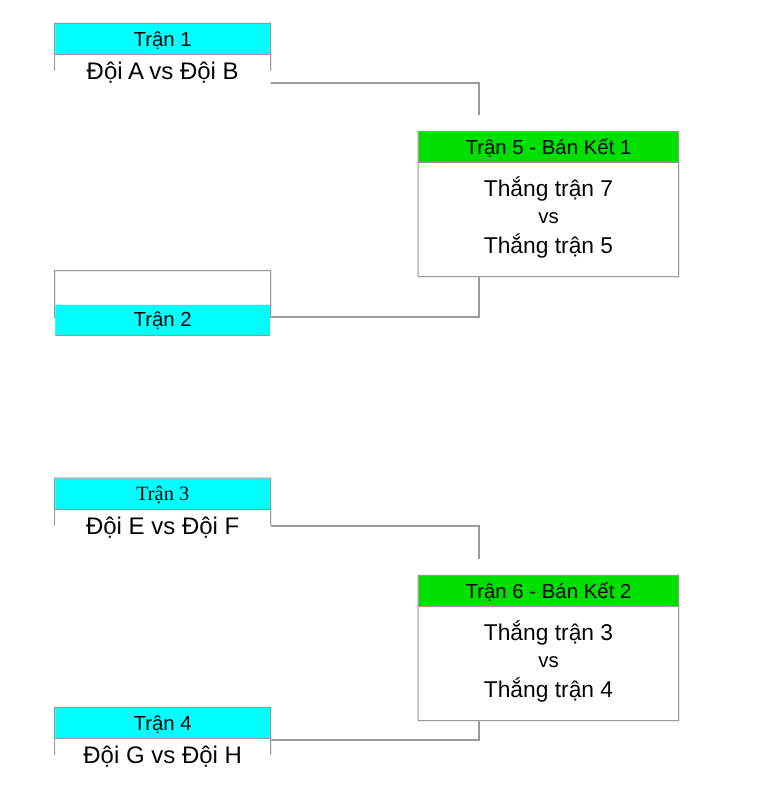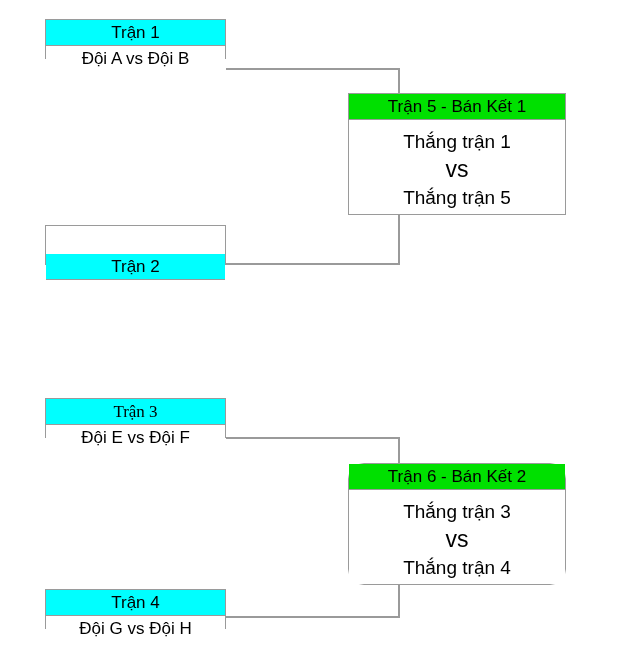--- a/index.html
+++ b/index.html
@@ -61,43 +61,44 @@
   }
   .qf .box-header {
     height: 26px;
     padding-top: 4px;
     font-size: 17px;
     border-bottom: 1px solid #9a9a9a;
   }
   .qf .box-body {
     height: 26px;
     padding-top: 4px;
-    font-size: 17px;
+    font-size: 20px;
     line-height: 1;
   }
 
   
   .sf {
     width: 218px;
     height: 122px;
+    margin-top: 16px;
   }
   .sf .box-header {
     height: 26px;
     padding-top: 4px;
     font-size: 17px;
     border-bottom: 1px solid #9a9a9a;
   }
   .sf .box-body {
     height: 94px;
     padding-top: 9px;
     font-size: 19px;
     line-height: 1.33;
   }
   .sf .box-body .ln { display: block; }
-  .sf .box-body .ln-vs { font-size: 23px; }
+  .sf .box-body .ln-vs { font-size: 17px; }
 </style>
 </head>
 <body>
 
 <div id="bracket">
 
   <svg id="connectors" viewBox="0 0 633 672" width="633" height="672" xmlns="http://www.w3.org/2000/svg">
     <g stroke="#9a9a9a" stroke-width="1.6" fill="none" shape-rendering="crispEdges">
 
       <path d="M226,69 L399,69 L399,96"></path>
@@ -129,27 +130,27 @@
   </div>
 
   <div class="box qf" style="left:45px; top:589px;">
     <div class="box-header" style="background:#00ffff;">Trận 4</div>
     <div class="box-body">Đội G vs Đội H</div>
   </div>
 
   <div class="box sf" style="left:348px; top:93px;">
     <div class="box-header" style="background:#00e000;">Trận 5 - Bán Kết 1</div>
     <div class="box-body">
-      <span class="ln">Thắng trận 1</span>
+      <span class="ln">Thắng trận 7</span>
       <span class="ln ln-vs">vs</span>
       <span class="ln">Thắng trận 5</span>
     </div>
   </div>
 
-  <div class="box sf" style="left:348px; top:463px;border-radius:16px;">
+  <div class="box sf" style="left:348px; top:463px;">
     <div class="box-header" style="background:#00e000;">Trận 6 - Bán Kết 2</div>
     <div class="box-body">
       <span class="ln">Thắng trận 3</span>
       <span class="ln ln-vs">vs</span>
       <span class="ln">Thắng trận 4</span>
     </div>
   </div>
 
 </div>
 

